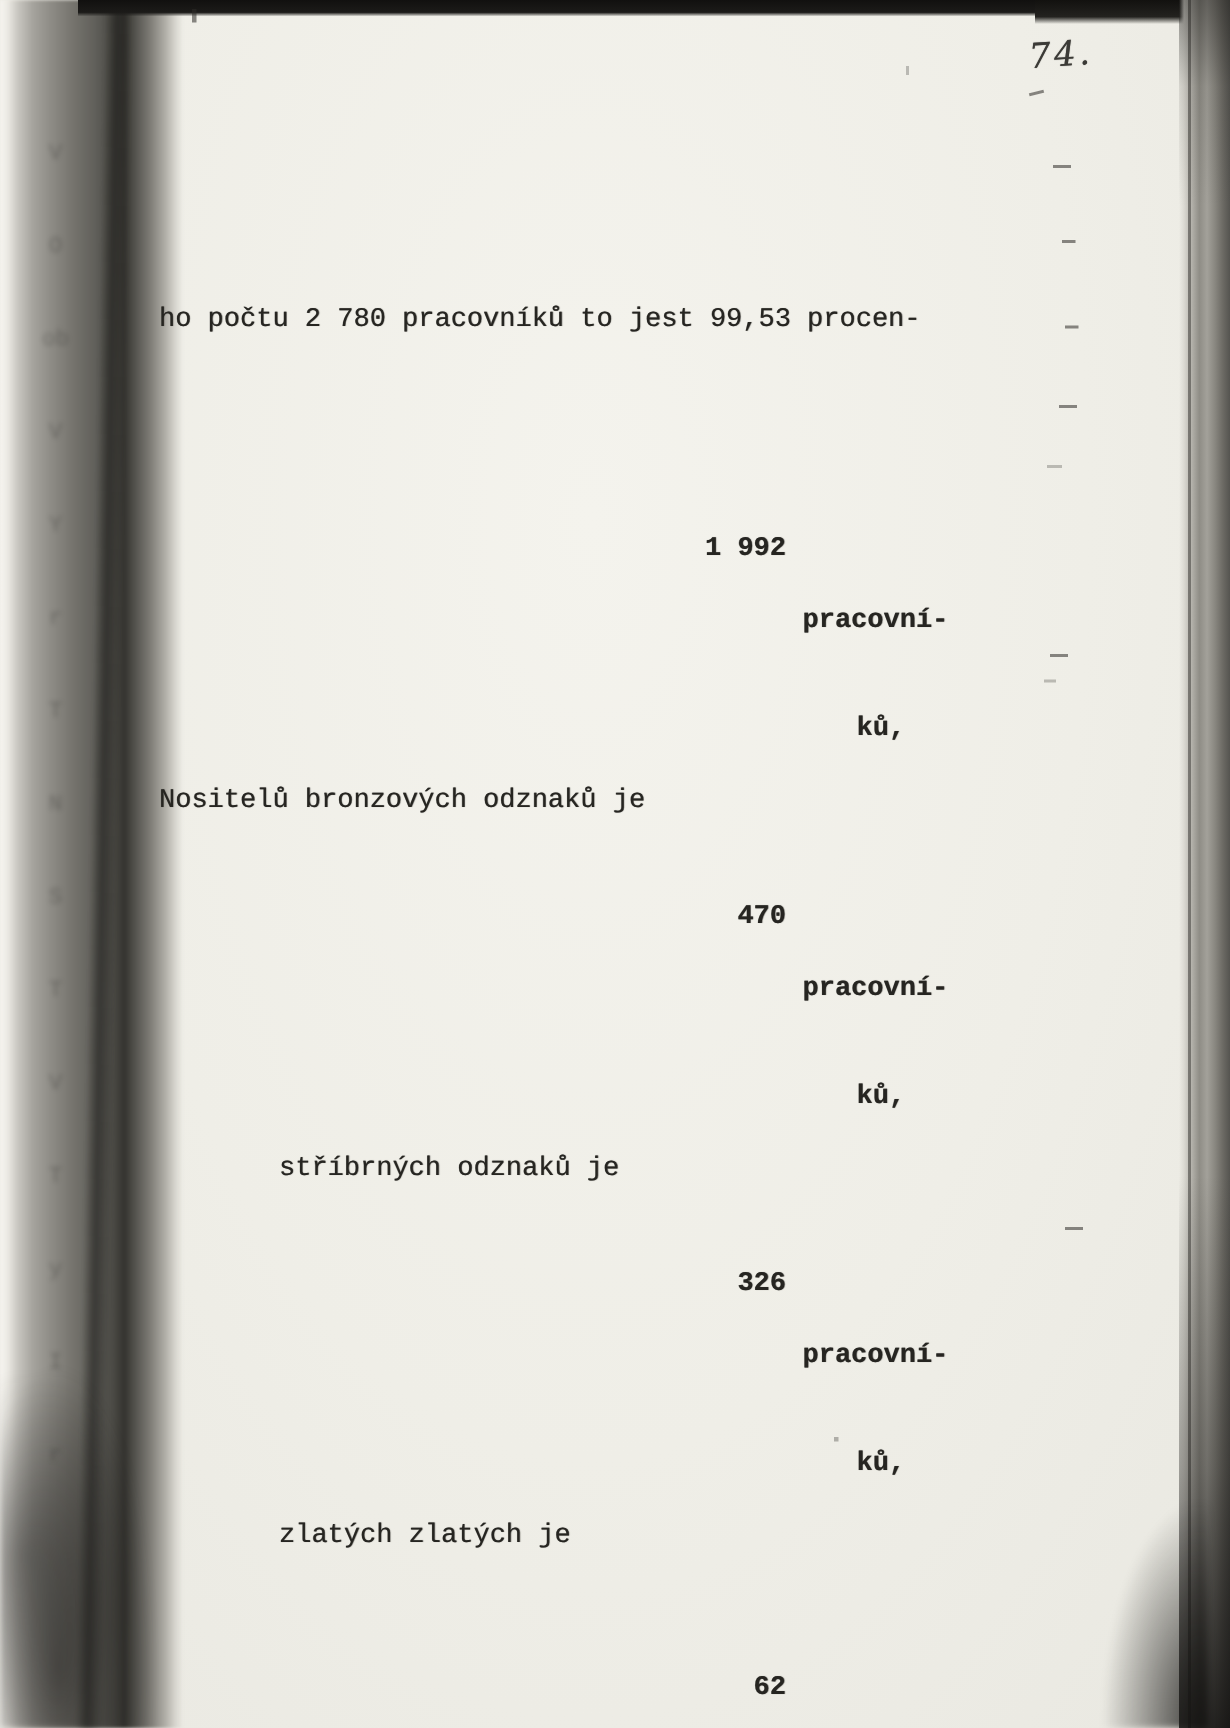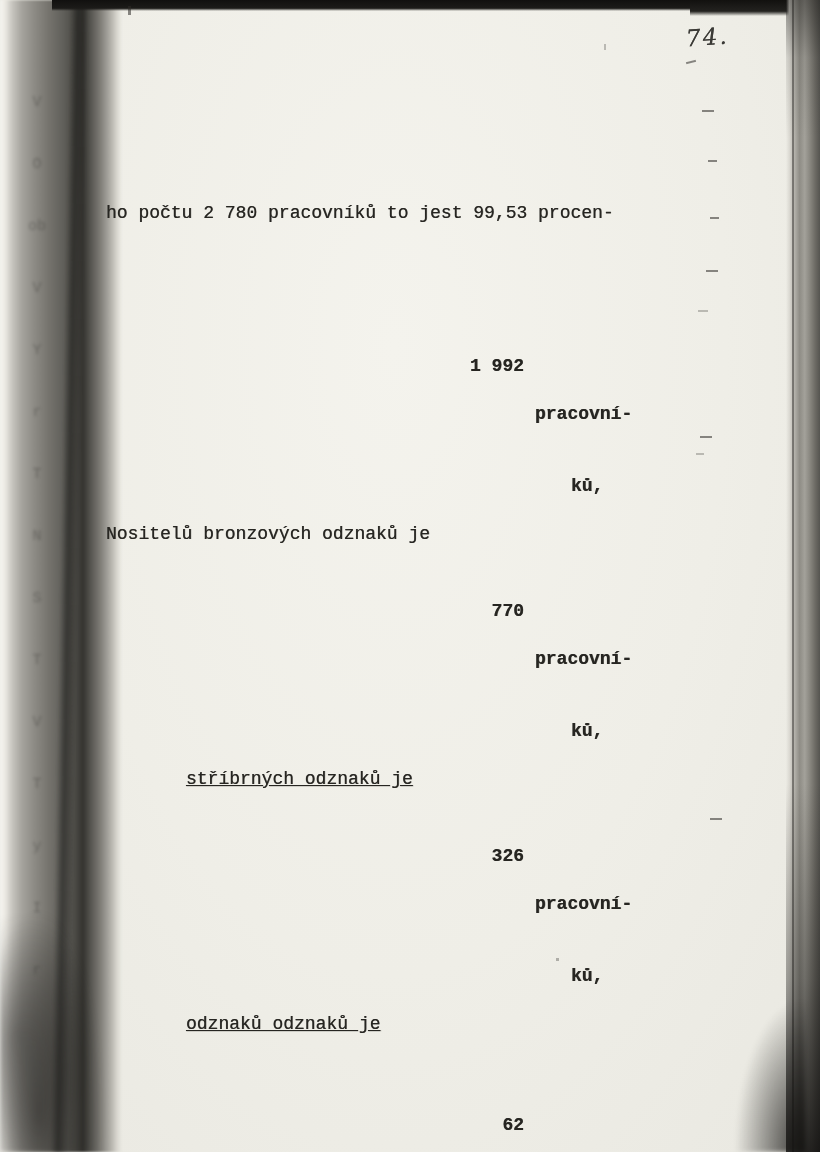--- a/index.html
+++ b/index.html
@@ -90,21 +90,21 @@
     text-shadow:.4px .3px .5px rgba(38,37,33,.55), -.2px 0 .4px rgba(38,37,33,.3);
     filter:blur(.25px);
     white-space:pre-wrap;
   }
   .line{min-height:24px;}
   .sec{margin:0 0 7px 0;}
   .sec:last-child{margin-bottom:0;}
   
   .trow{display:flex;align-items:flex-end;margin:2px 0 3px 0;}
   .tlabel{width:362px;}
-  .tlabel.ind{padding-left:80px;width:282px;text-decoration:underline;}
+  .tlabel.ind{padding-left:80px;width:282px;}
   .vu{display:flex;align-items:flex-start;font-weight:bold;}
   .vu.drop{margin-top:24px;}
   .tval{width:56px;text-align:right;}
   .tunit{margin-left:11px;}
   .tunit .l2{padding-left:36px;}
   
   .mark{position:absolute;background:rgba(45,44,40,.55);filter:blur(.4px);}
 </style>
 </head>
 <body>
@@ -154,29 +154,29 @@
           <div class="tval">1 992</div>
           <div class="tunit">
             <div>pracovní-</div>
             <div class="l2">ků,</div>
           </div>
         </div>
       </div>
       <div class="trow">
         <div class="tlabel ind">stříbrných odznaků je</div>
         <div class="vu">
-          <div class="tval">770</div>
+          <div class="tval">470</div>
           <div class="tunit">
             <div>pracovní-</div>
             <div class="l2">ků,</div>
           </div>
         </div>
       </div>
       <div class="trow">
-        <div class="tlabel ind">odznaků odznaků je</div>
+        <div class="tlabel ind">zlatých zlatých je</div>
         <div class="vu">
           <div class="tval">326</div>
           <div class="tunit">
             <div>pracovní-</div>
             <div class="l2">ků,</div>
           </div>
         </div>
       </div>
       <div class="trow">
         <div class="tlabel ind">

